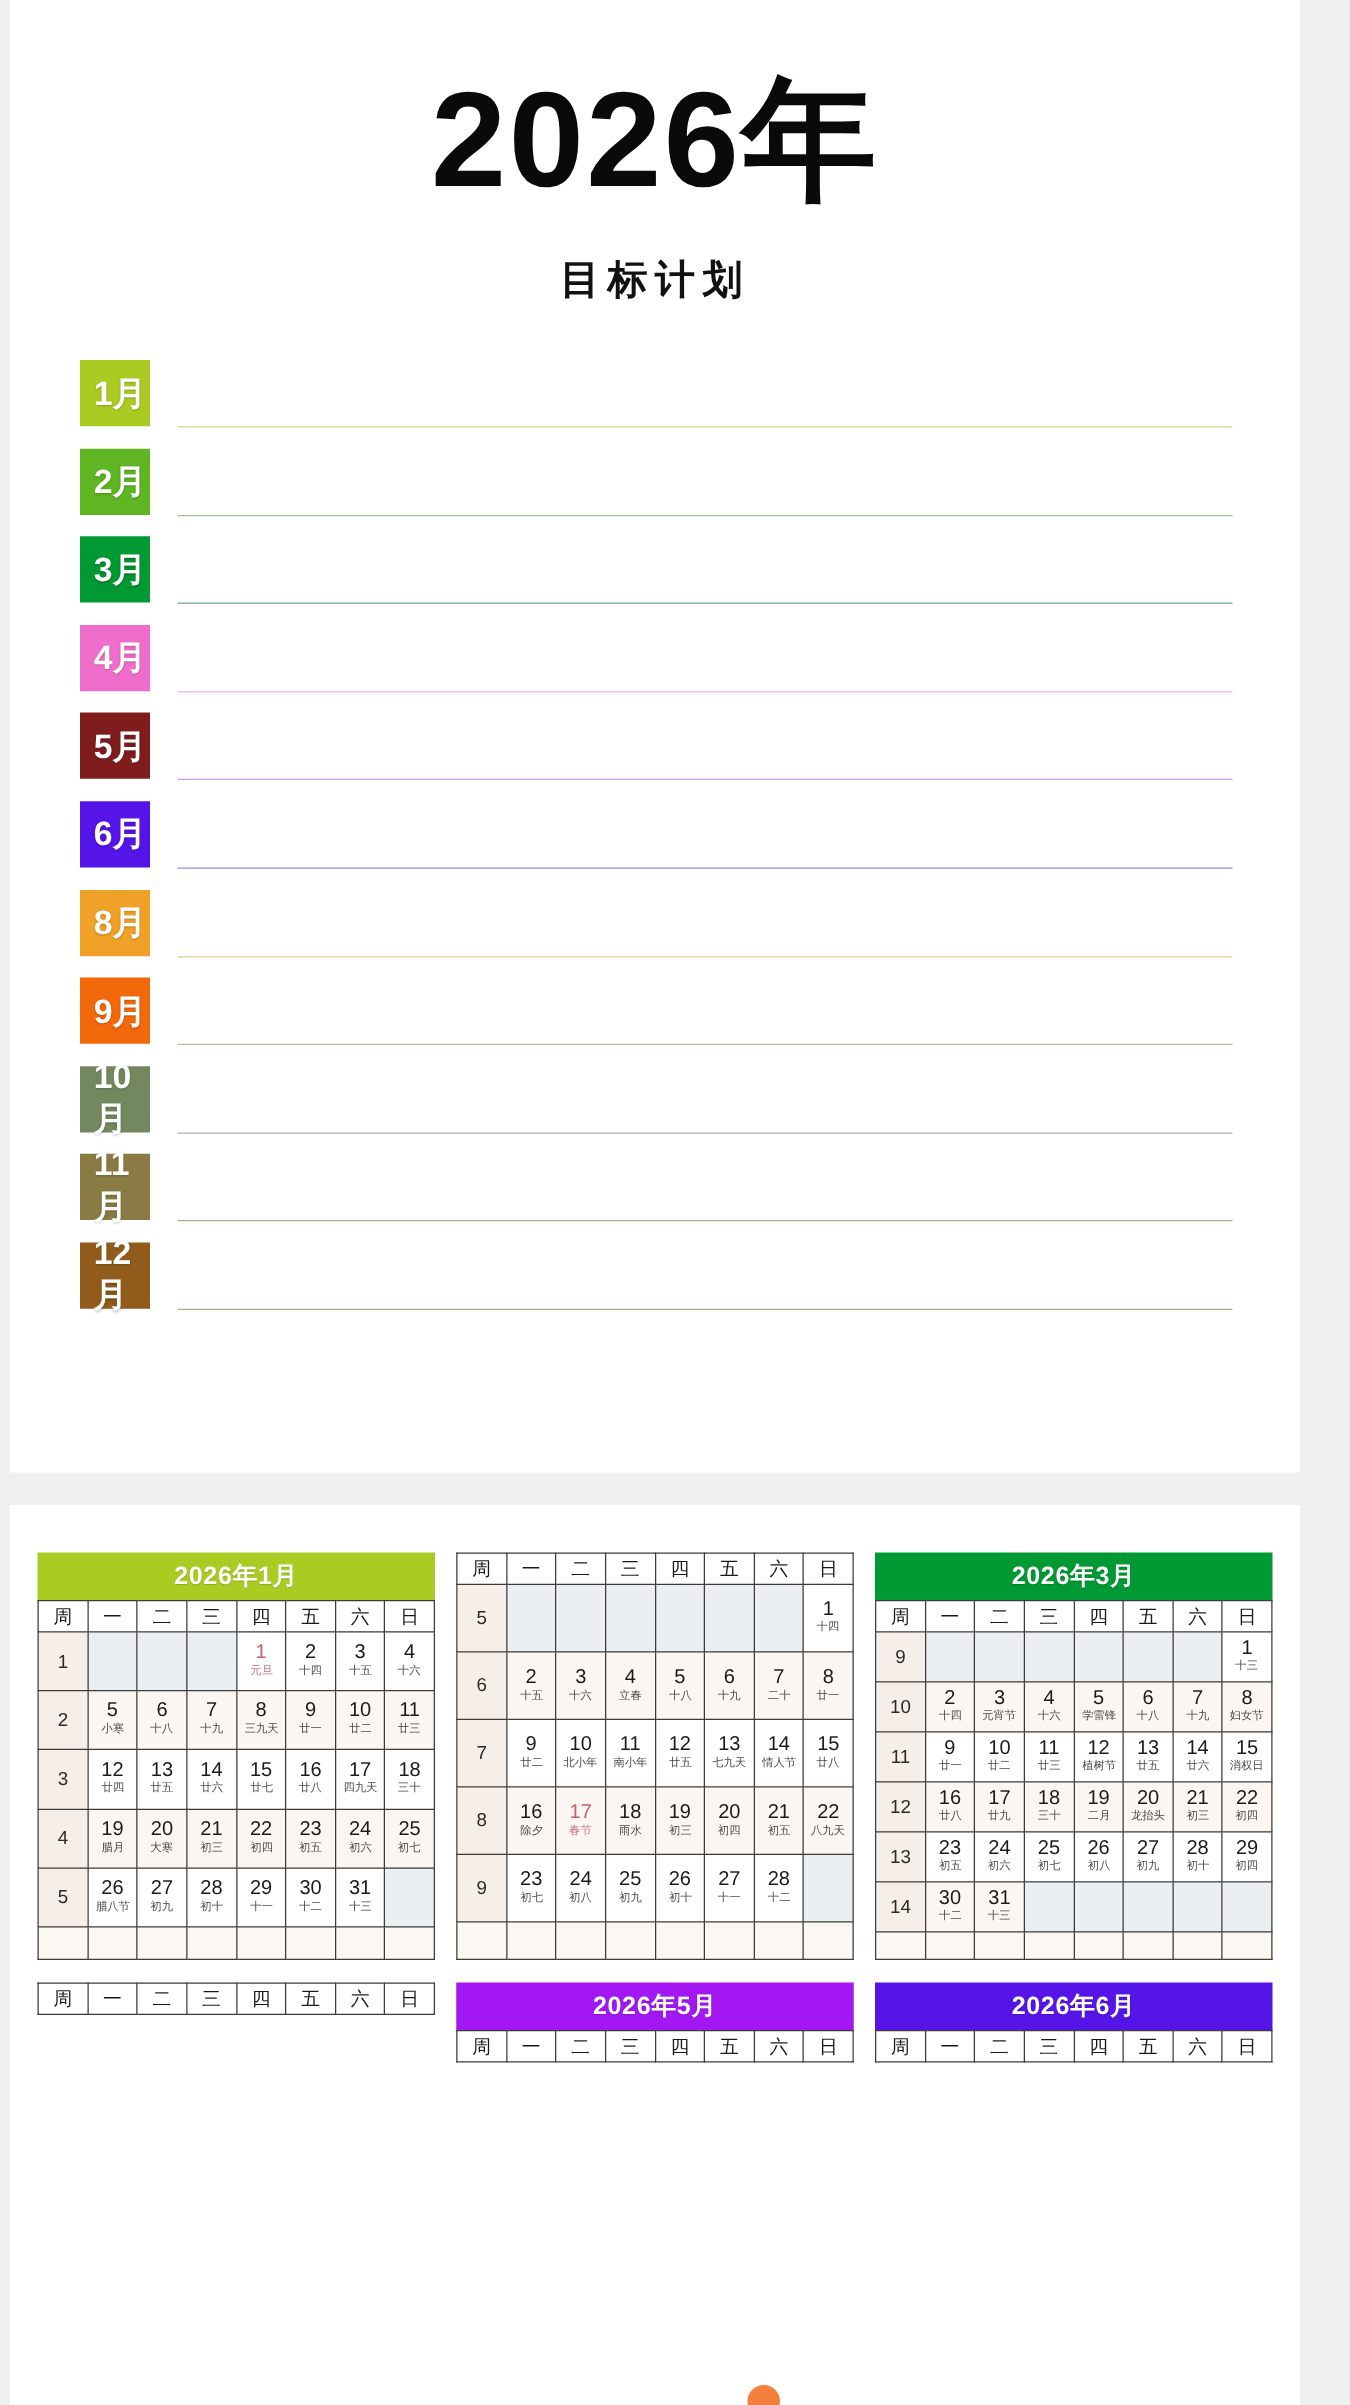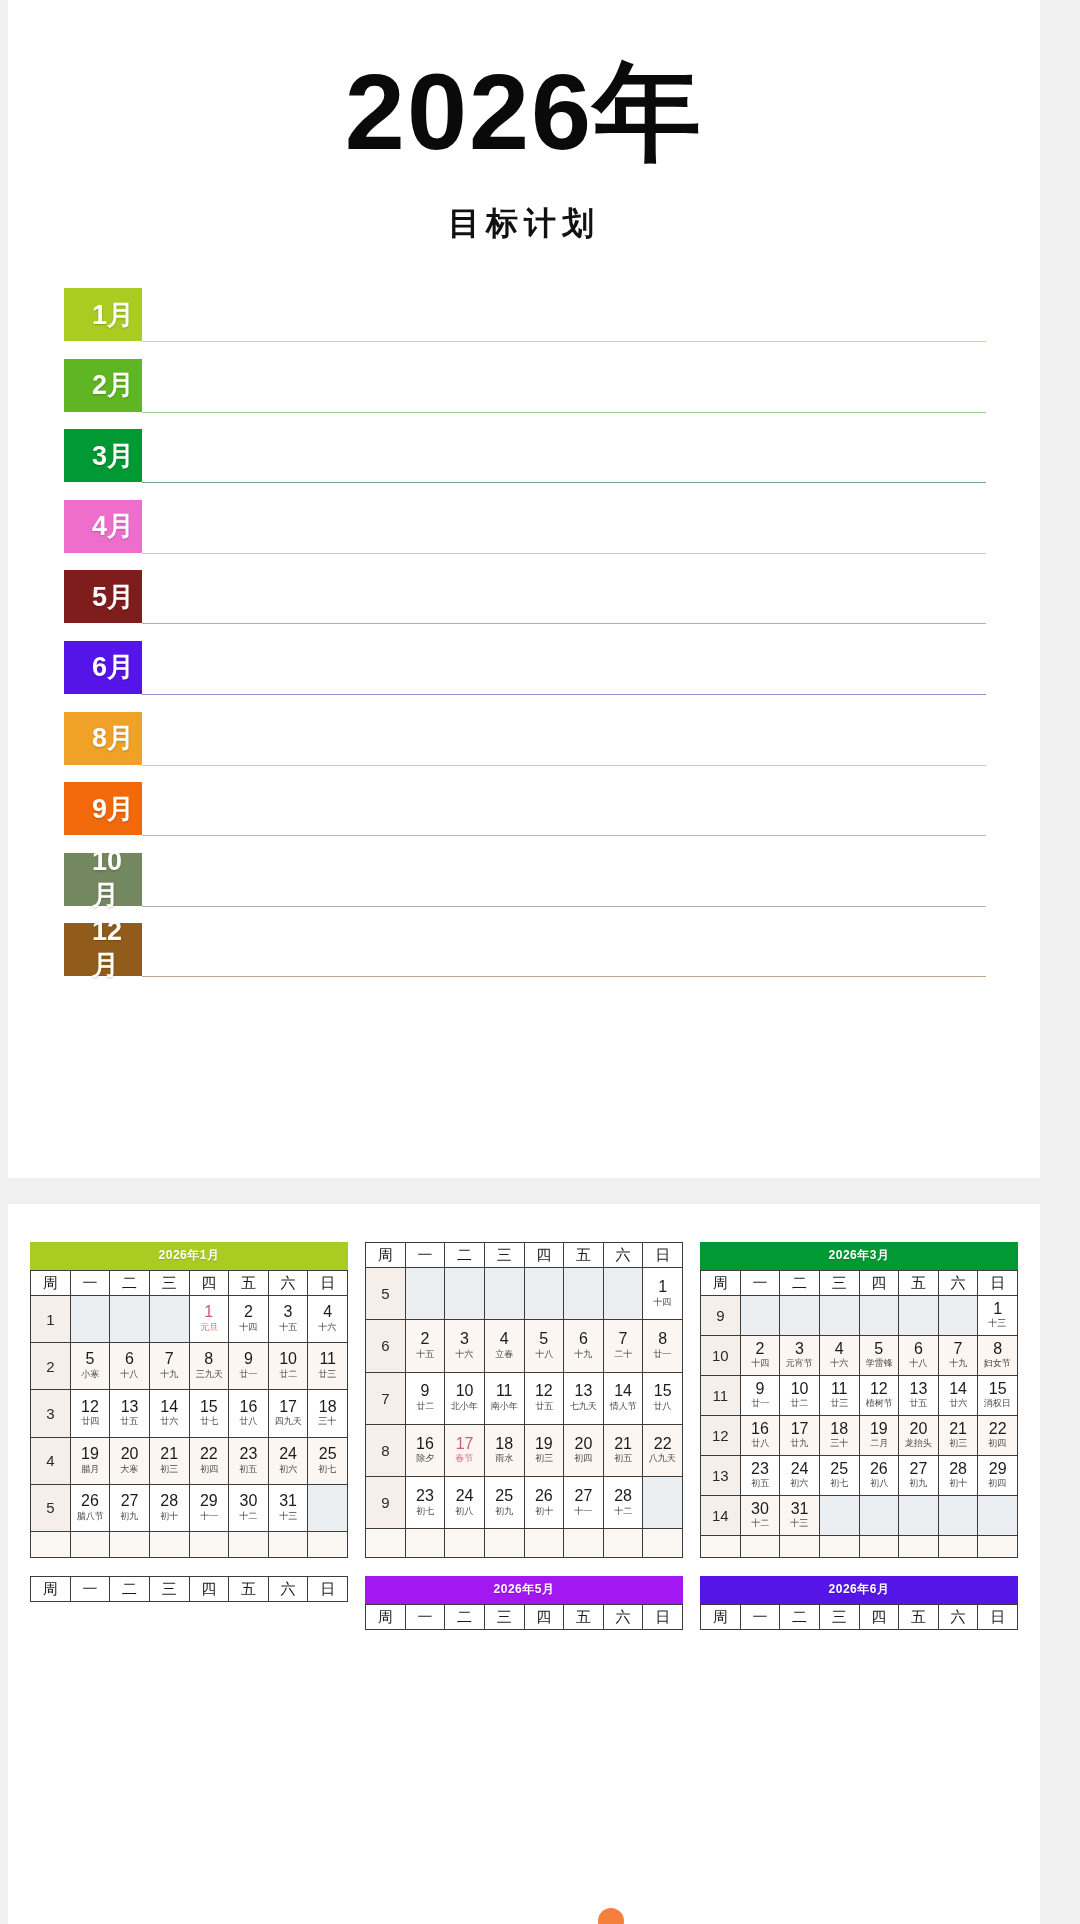--- a/index.html
+++ b/index.html
@@ -38,25 +38,25 @@
   }
 
   .month-list { margin-top: 42px; padding: 0 54px 0 56px; }
   .month-row {
     position: relative;
     height: 70.6px;
     display: flex;
     align-items: flex-start;
   }
   .month-badge {
-    width: 78px;
+    width: 56px;
     height: 53px;
     display: flex;
     align-items: center;
-    padding-left: 28px;
+    padding-left: 11px;
     font-size: 27px;
     font-weight: 700;
     color: #ffffff;
     text-shadow: 0 1px 2px rgba(0,0,0,.22);
     flex: 0 0 auto;
     letter-spacing: 0px;
   }
   .month-line {
     position: absolute;
     left: 78px;
@@ -77,21 +77,21 @@
     gap: 0 17px;
   }
   .cal {
     width: 100%;
     border-collapse: collapse;
     table-layout: fixed;
     margin-bottom: 18px;
   }
   .cal caption {
     caption-side: top;
-    font-size: 12px;
+    font-size: 20px;
     font-weight: 700;
     color: #ffffff;
     padding: 5px 0 6px 0;
     letter-spacing: .5px;
     text-shadow: 0 1px 1px rgba(0,0,0,.18);
   }
   .cal th, .cal td {
     border: 1px solid #3b3b3b;
     text-align: center;
     font-size: 15px;
@@ -165,20 +165,24 @@
       </div>
       <div class="month-row">
         <div class="month-badge" style="background: rgb(242, 105, 11);">9月</div>
         <div class="month-line" style="background: rgb(199, 183, 154);"></div>
       </div>
       <div class="month-row">
         <div class="month-badge" style="background: rgb(116, 136, 95);">10月</div>
         <div class="month-line" style="background: rgb(173, 182, 162);"></div>
       </div>
       <div class="month-row">
+        <div class="month-badge" style="background: rgb(137, 123, 67);">11月</div>
+        <div class="month-line" style="background: rgb(176, 169, 142);"></div>
+      </div>
+      <div class="month-row">
         <div class="month-badge" style="background: rgb(145, 92, 27);">12月</div>
         <div class="month-line" style="background: rgb(189, 165, 139);"></div>
       </div>
     </div>
 </div>
 
 <div class="sheet" id="calendar-sheet">
   <div class="cal-grid" id="cal-grid">
       <table class="cal">
         <caption style="background: rgb(170, 204, 34);">2026年1月</caption>

